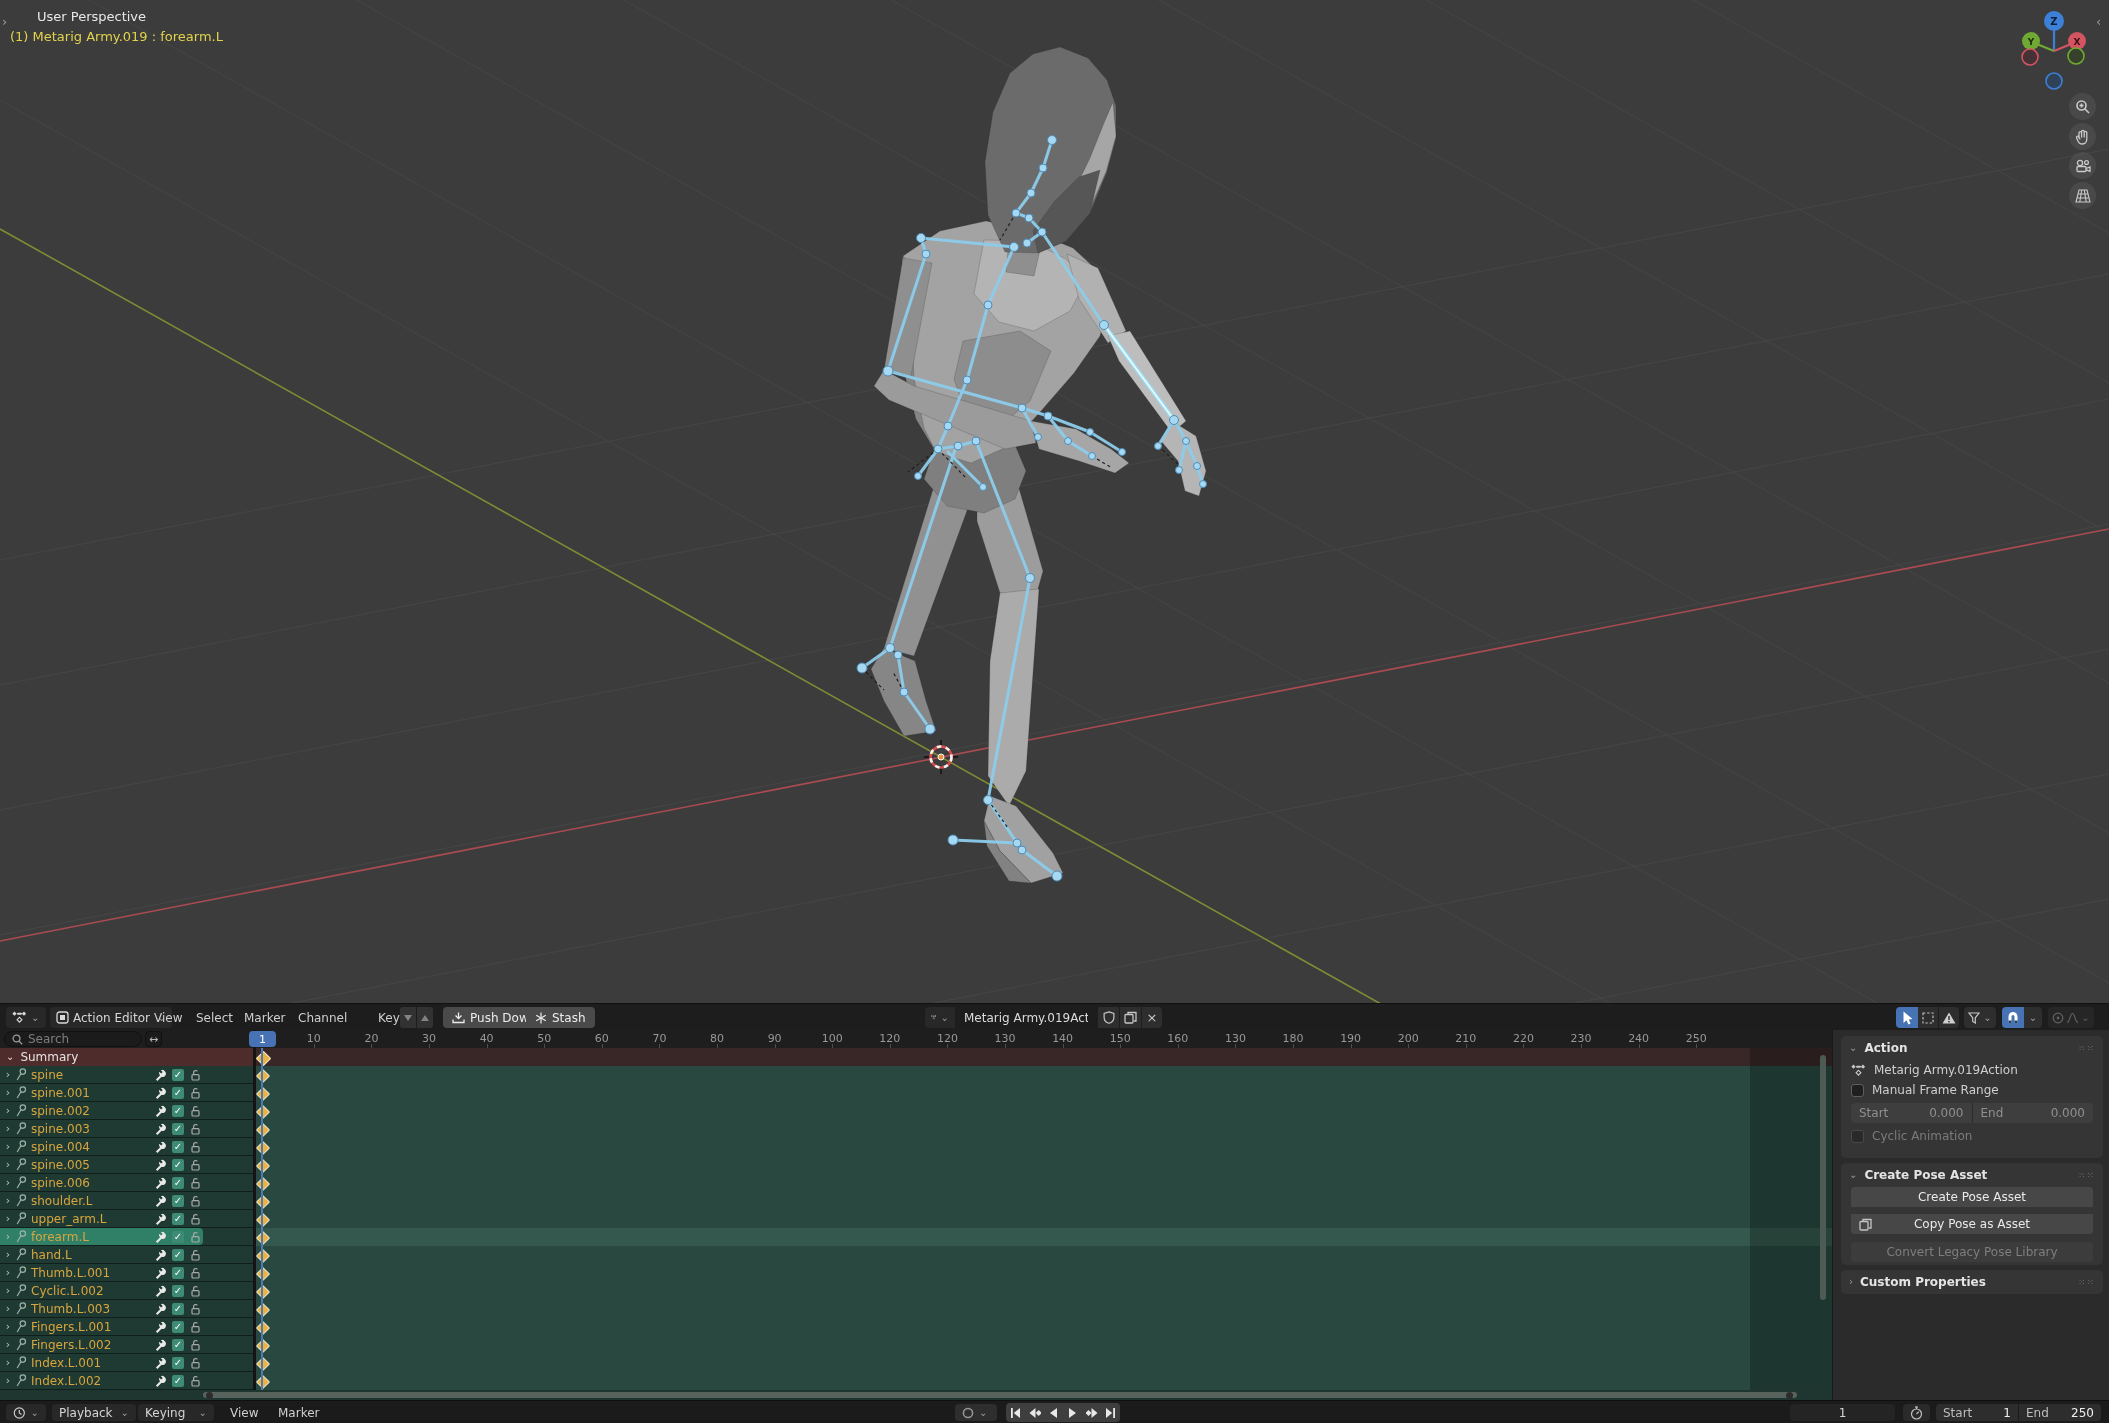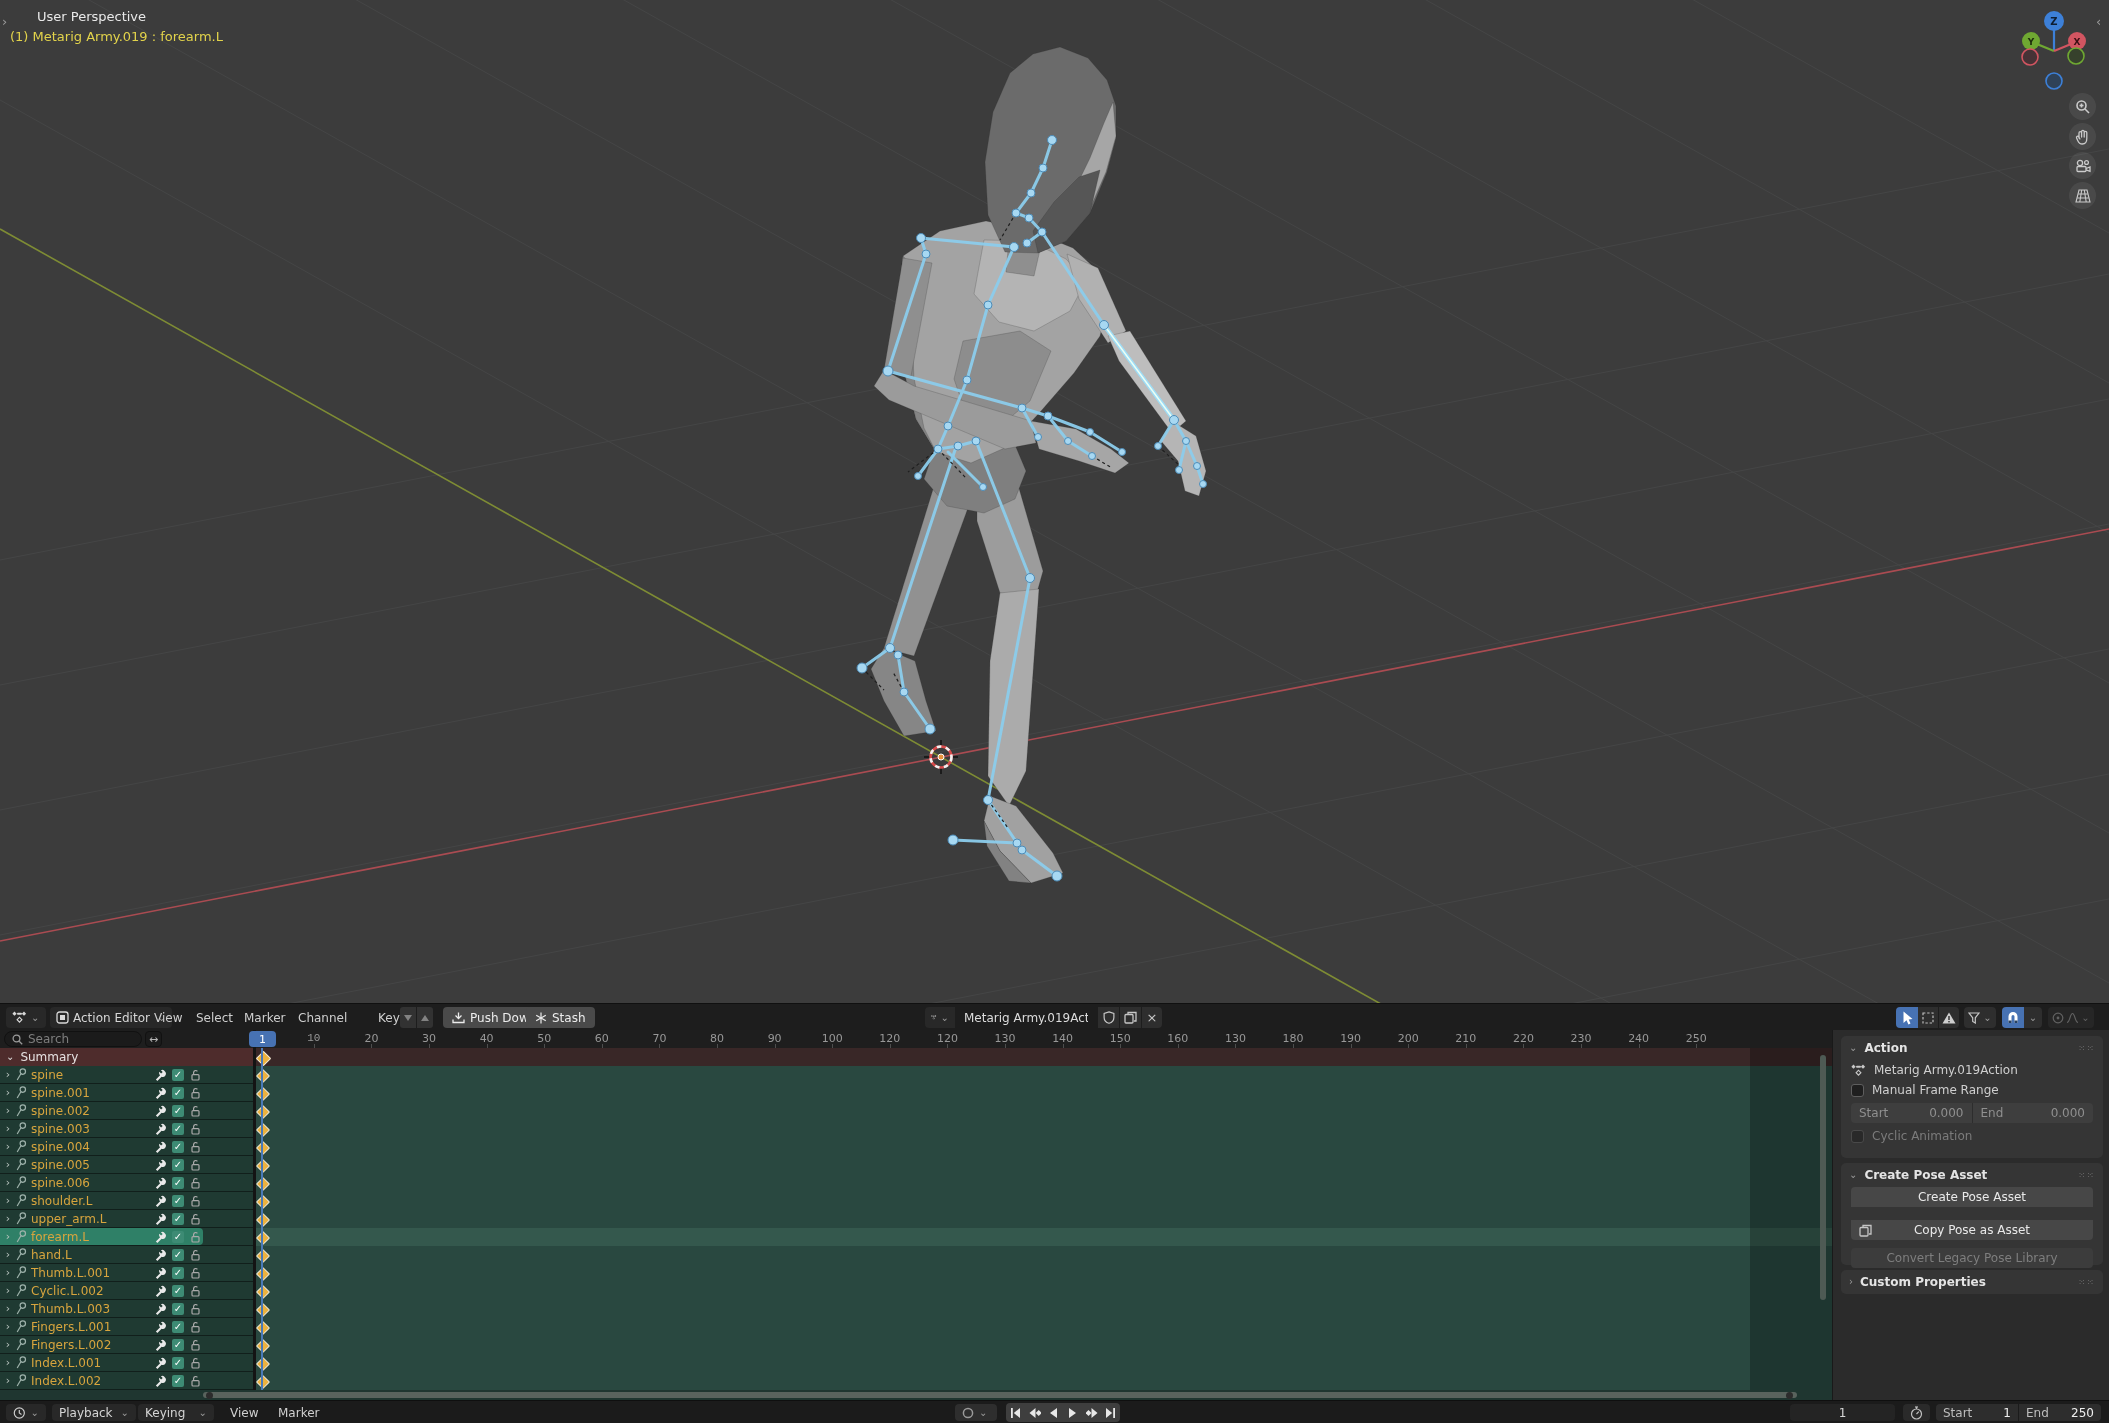--- a/index.html
+++ b/index.html
@@ -413,21 +413,21 @@
           <circle cx="6" cy="6" r="1.4" fill="#9a9a9a"></circle>
         </svg>
       <svg width="13" height="12" viewBox="0 0 13 12">
           <path d="M1,10.5 C4,10.5 4,1.5 6.5,1.5 S9,10.5 12,10.5" fill="none" stroke="#9a9a9a" stroke-width="1.2"></path>
         </svg>
       <span class="chev">⌄</span>
     </div>
   </div>
 
   <div id="ds-ruler" class="abs">
-      <span class="rlabel" style="left: 313.84px; font-family: Liberation Mono, monospace;">10</span>
+      <span class="rlabel" style="left: 313.84px;">10</span>
       <span class="rtick" style="left: 313.84px;"></span>
       <span class="rlabel" style="left: 371.44px;">20</span>
       <span class="rtick" style="left: 371.44px;"></span>
       <span class="rlabel" style="left: 429.04px;">30</span>
       <span class="rtick" style="left: 429.04px;"></span>
       <span class="rlabel" style="left: 486.64px;">40</span>
       <span class="rtick" style="left: 486.64px;"></span>
       <span class="rlabel" style="left: 544.24px;">50</span>
       <span class="rtick" style="left: 544.24px;"></span>
       <span class="rlabel" style="left: 601.84px;">60</span>
@@ -1015,21 +1015,21 @@
 
     <div class="panel" style="top:133px;height:102px">
       <div class="phead">
         <span class="chev">⌄</span>
         <span style="font-weight:bold">Create Pose Asset</span>
         <span class="pdots">⁙⁙</span>
       </div>
       <div class="sbtn" style="border-radius:4px 4px 0 0">
         <span>Create Pose Asset</span>
       </div>
-      <div class="sbtn" style="margin-top:13px;border-radius:0 0 4px 4px">
+      <div class="sbtn" style="margin-top:7px;border-radius:0 0 4px 4px">
         <svg style="position:absolute;left:8px" width="13" height="13" viewBox="0 0 13 13">
             <g fill="none" stroke="#c6c6c6" stroke-width="1.3">
               <rect x="1" y="3.5" width="8" height="8.5" rx="1"></rect>
               <path d="M4,3.5 V1.5 h8 v8.5 h-2"></path>
             </g>
           </svg>
         <span>Copy Pose as Asset</span>
       </div>
       <div class="sbtn dis" style="margin-top:8px;border-radius:4px">
         <span>Convert Legacy Pose Library</span>

